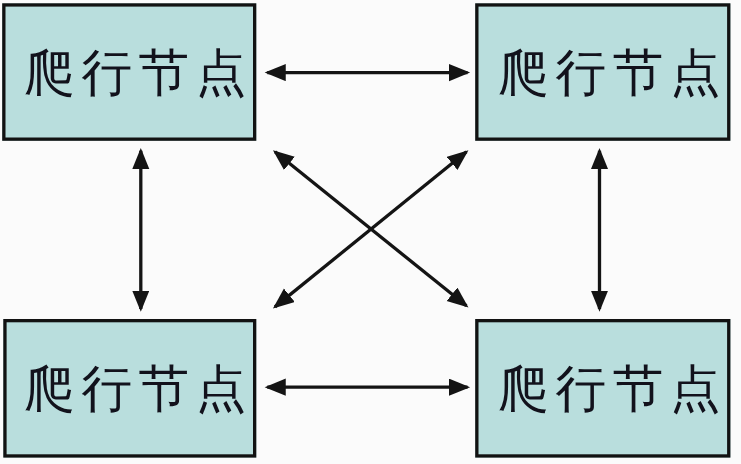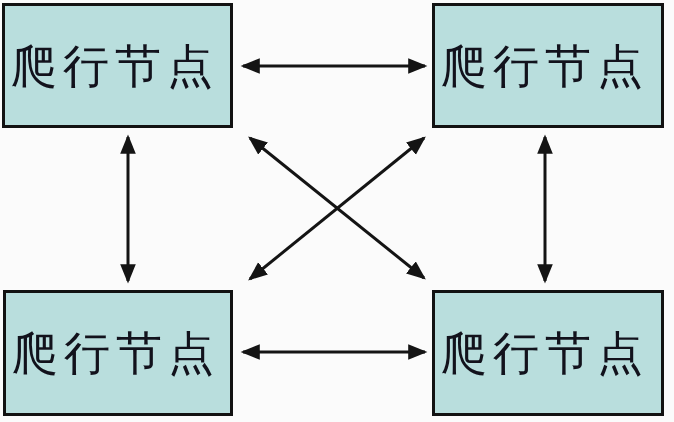--- a/index.html
+++ b/index.html
@@ -29,21 +29,21 @@
   .edges marker path {
     fill: var(--arrow, #141414);
   }
   .node {
     position: absolute;
     box-sizing: border-box;
     background: var(--node-fill, #b9dedd);
     border: 3px solid var(--node-border, #121212);
     display: flex;
     align-items: center;
-    justify-content: flex-start;
+    justify-content: flex-end;
   }
   .node .label {
     font-size: 46px;
     letter-spacing: 6px;
     padding-left: 6px; 
     color: #12121c;
     white-space: nowrap;
     line-height: 1;
     user-select: none;
   }

